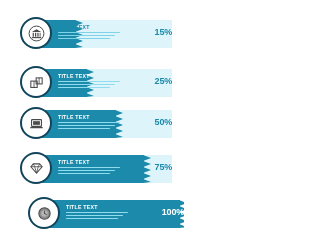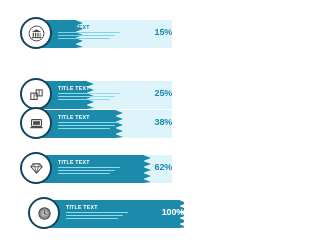--- a/index.html
+++ b/index.html
@@ -125,21 +125,21 @@
     <div class="txt">
       <div class="title" style="color: rgb(27, 138, 171);">TITLE TEXT</div>
       <div class="body-line" style="width: 100%; background: rgb(127, 211, 232);"></div>
       <div class="body-line" style="width: 92%; background: rgb(127, 211, 232);"></div>
       <div class="body-line" style="width: 84%; background: rgb(127, 211, 232);"></div>
 
     </div>
     <div class="pct" style="right: 12px; color: rgb(27, 138, 171);">15%</div>
   </div>
 
-  <div class="row" style="top:80px;">
+  <div class="row" style="top:68px;">
     <div class="track" style="background: rgb(221, 244, 251);"></div>
     <div class="fill" style="width: 54.25px; background: rgb(27, 138, 171);">
       <svg viewBox="0 0 8 28" preserveAspectRatio="none">
         <path d="M0,0 L8,3 L0,6 L8,9 L0,12 L8,15 L0,18 L8,21 L0,24 L8,27 L0,28 Z" fill="#1b8aab"></path>
       </svg>
     </div>
     <div class="badge" style="border-color: rgb(18, 69, 92);">
       <svg width="17" height="17" viewBox="0 0 24 24">
         <rect x="4" y="10" width="9" height="9" fill="none" stroke="#4a4a4a" stroke-width="1.5"></rect>
         <rect x="11.5" y="5.5" width="8.5" height="8.5" fill="none" stroke="#4a4a4a" stroke-width="1.5"></rect>
@@ -171,21 +171,21 @@
         <rect x="3" y="17" width="18" height="1.8" rx="0.9" fill="#4a4a4a"></rect>
       </svg>
     </div>
     <div class="txt">
       <div class="title" style="color: rgb(255, 255, 255);">TITLE TEXT</div>
       <div class="body-line" style="width: 100%; background: rgb(143, 220, 239);"></div>
       <div class="body-line" style="width: 92%; background: rgb(143, 220, 239);"></div>
       <div class="body-line" style="width: 84%; background: rgb(143, 220, 239);"></div>
 
     </div>
-    <div class="pct" style="right: 12px; color: rgb(27, 138, 171);">38%</div>
+    <div class="pct" style="right: 12px; color: rgb(27, 138, 171);">50%</div>
   </div>
 
   <div class="row" style="top:154px;">
     <div class="track" style="background: rgb(221, 244, 251);"></div>
     <div class="fill" style="width: 110.75px; background: rgb(27, 138, 171);">
       <svg viewBox="0 0 8 28" preserveAspectRatio="none">
         <path d="M0,0 L8,3 L0,6 L8,9 L0,12 L8,15 L0,18 L8,21 L0,24 L8,27 L0,28 Z" fill="#1b8aab"></path>
       </svg>
     </div>
     <div class="badge" style="border-color: rgb(18, 69, 92);">
@@ -195,21 +195,21 @@
         <path d="M7.5 5.5 L9.5 9.5 L12 18.5 L14.5 9.5 L16.5 5.5" fill="none" stroke="#4a4a4a" stroke-width="1.1"></path>
       </svg>
     </div>
     <div class="txt">
       <div class="title" style="color: rgb(255, 255, 255);">TITLE TEXT</div>
       <div class="body-line" style="width: 100%; background: rgb(143, 220, 239);"></div>
       <div class="body-line" style="width: 92%; background: rgb(143, 220, 239);"></div>
       <div class="body-line" style="width: 84%; background: rgb(143, 220, 239);"></div>
 
     </div>
-    <div class="pct" style="right: 12px; color: rgb(27, 138, 171);">62%</div>
+    <div class="pct" style="right: 12px; color: rgb(27, 138, 171);">75%</div>
   </div>
 
   <div class="row" style="top:199px;margin-left:8px;">
     <div class="track" style="background: rgb(221, 244, 251);"></div>
     <div class="fill" style="width: 139px; background: rgb(27, 138, 171);">
       <svg viewBox="0 0 8 28" preserveAspectRatio="none">
         <path d="M0,0 L8,3 L0,6 L8,9 L0,12 L8,15 L0,18 L8,21 L0,24 L8,27 L0,28 Z" fill="#1b8aab"></path>
       </svg>
     </div>
     <div class="badge" style="border-color: rgb(18, 69, 92);">

